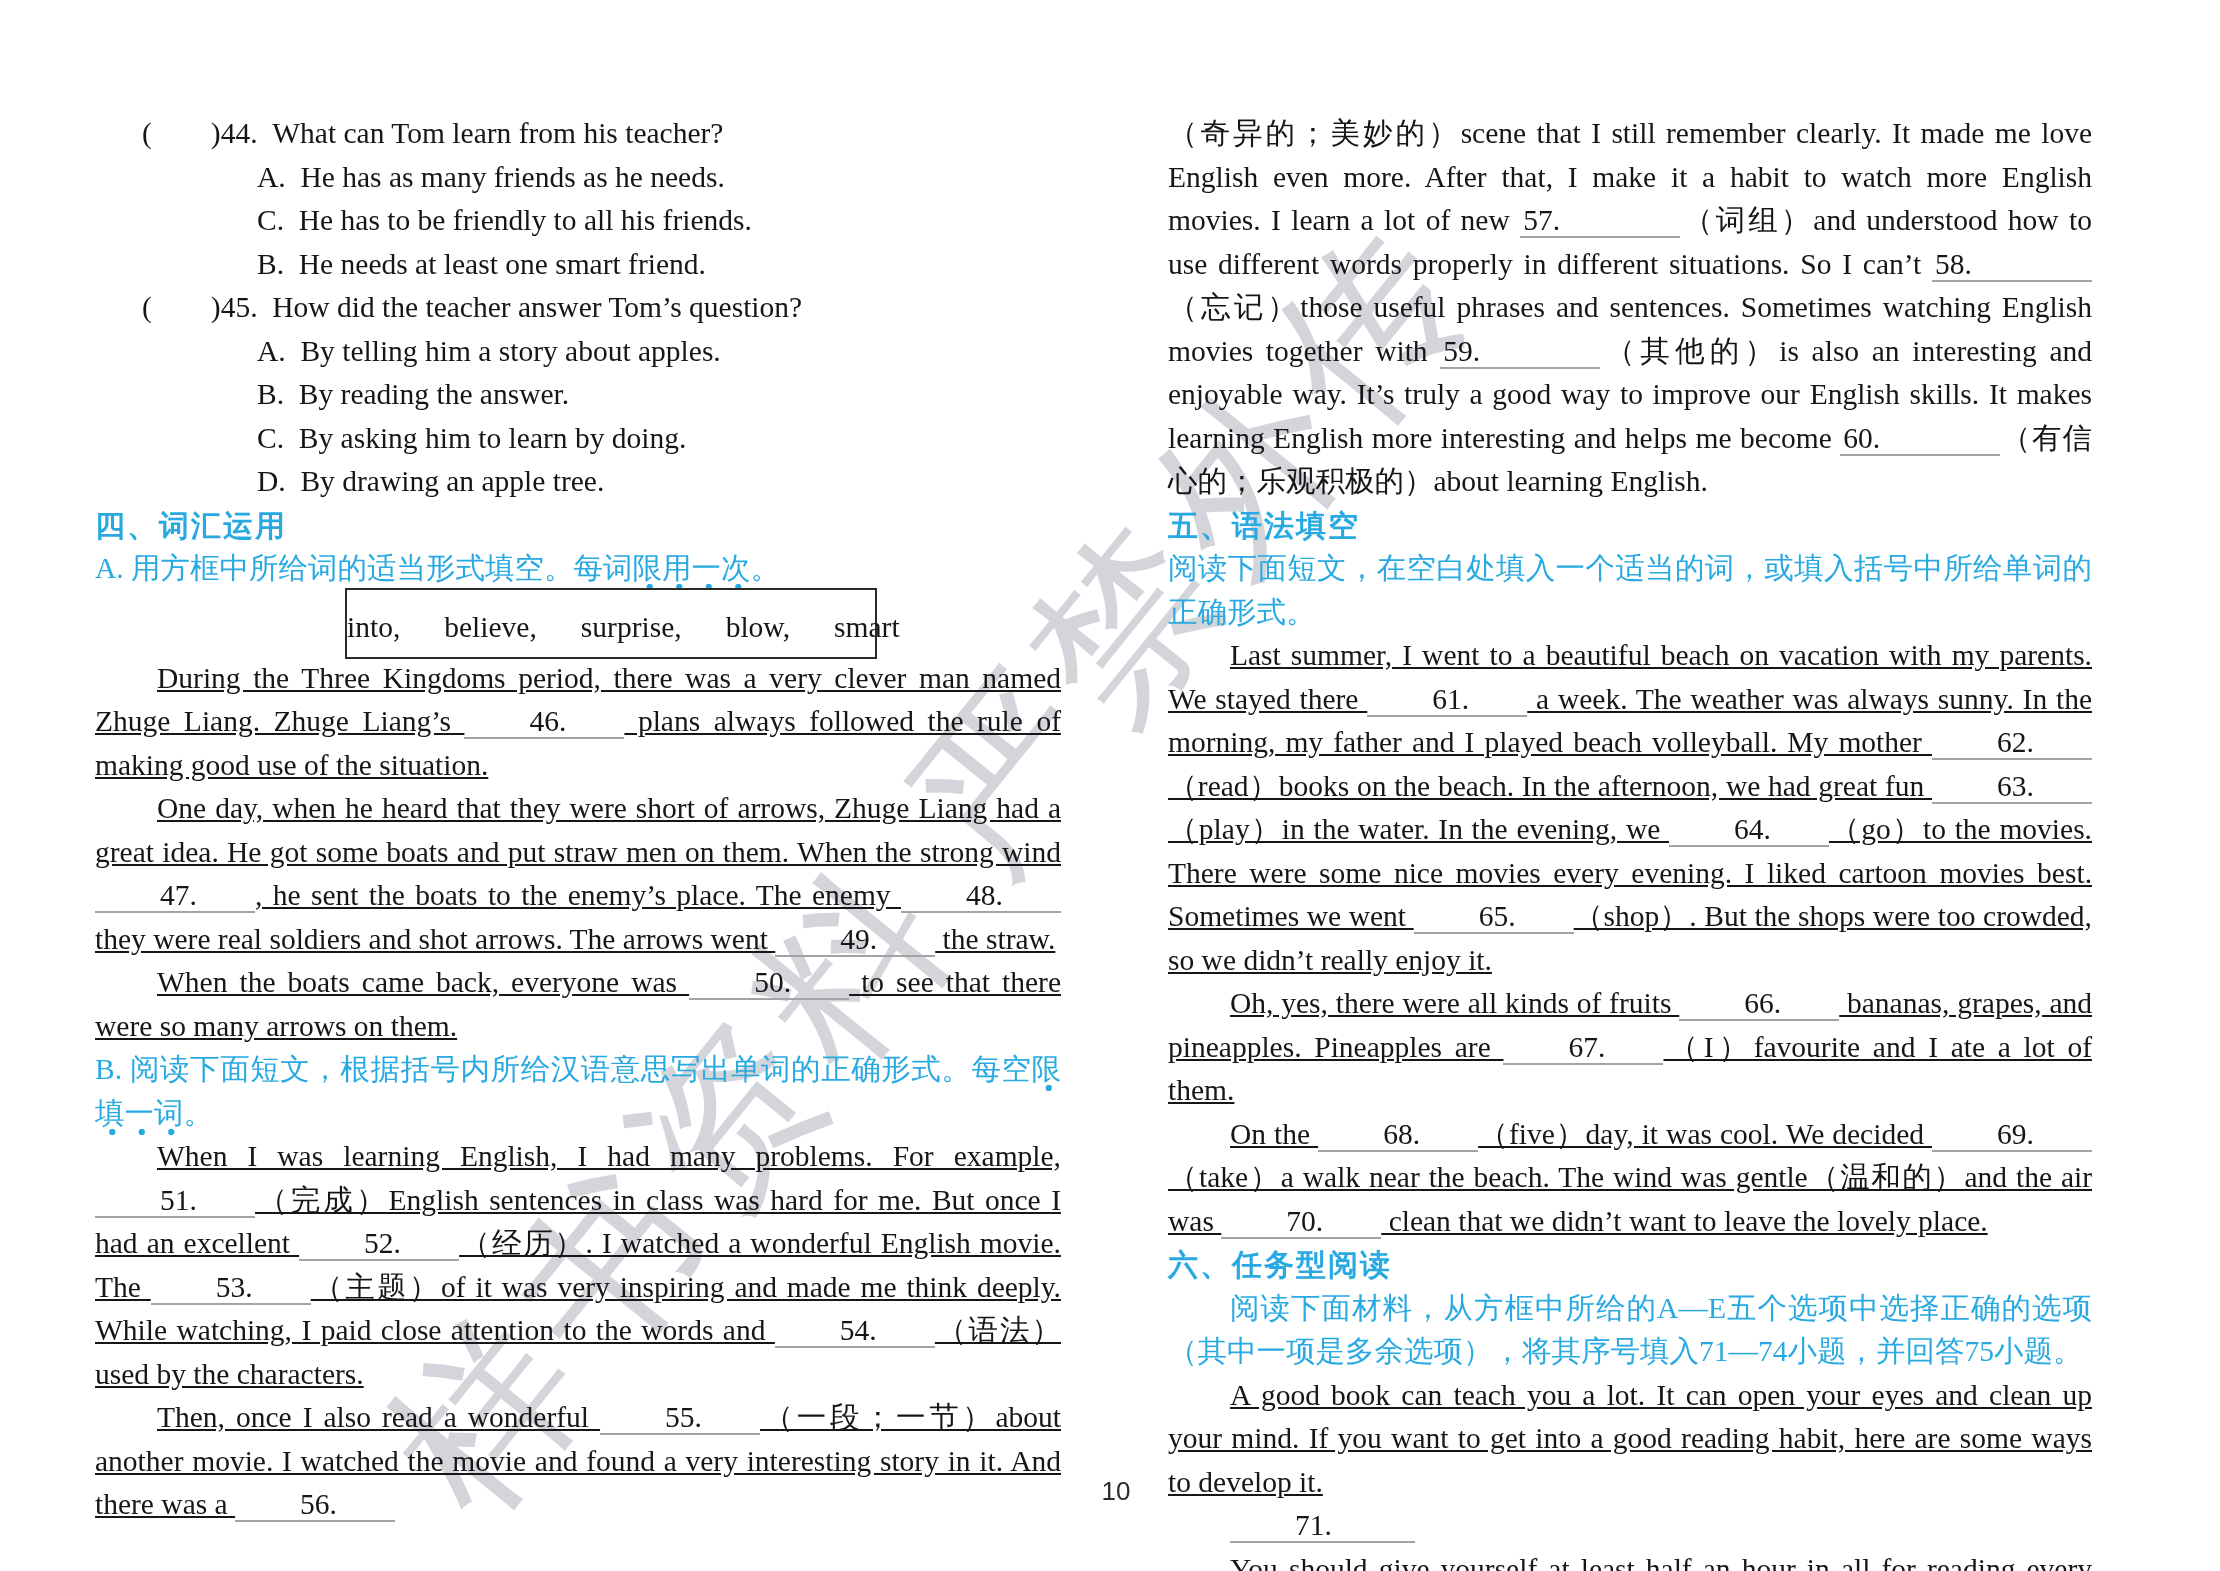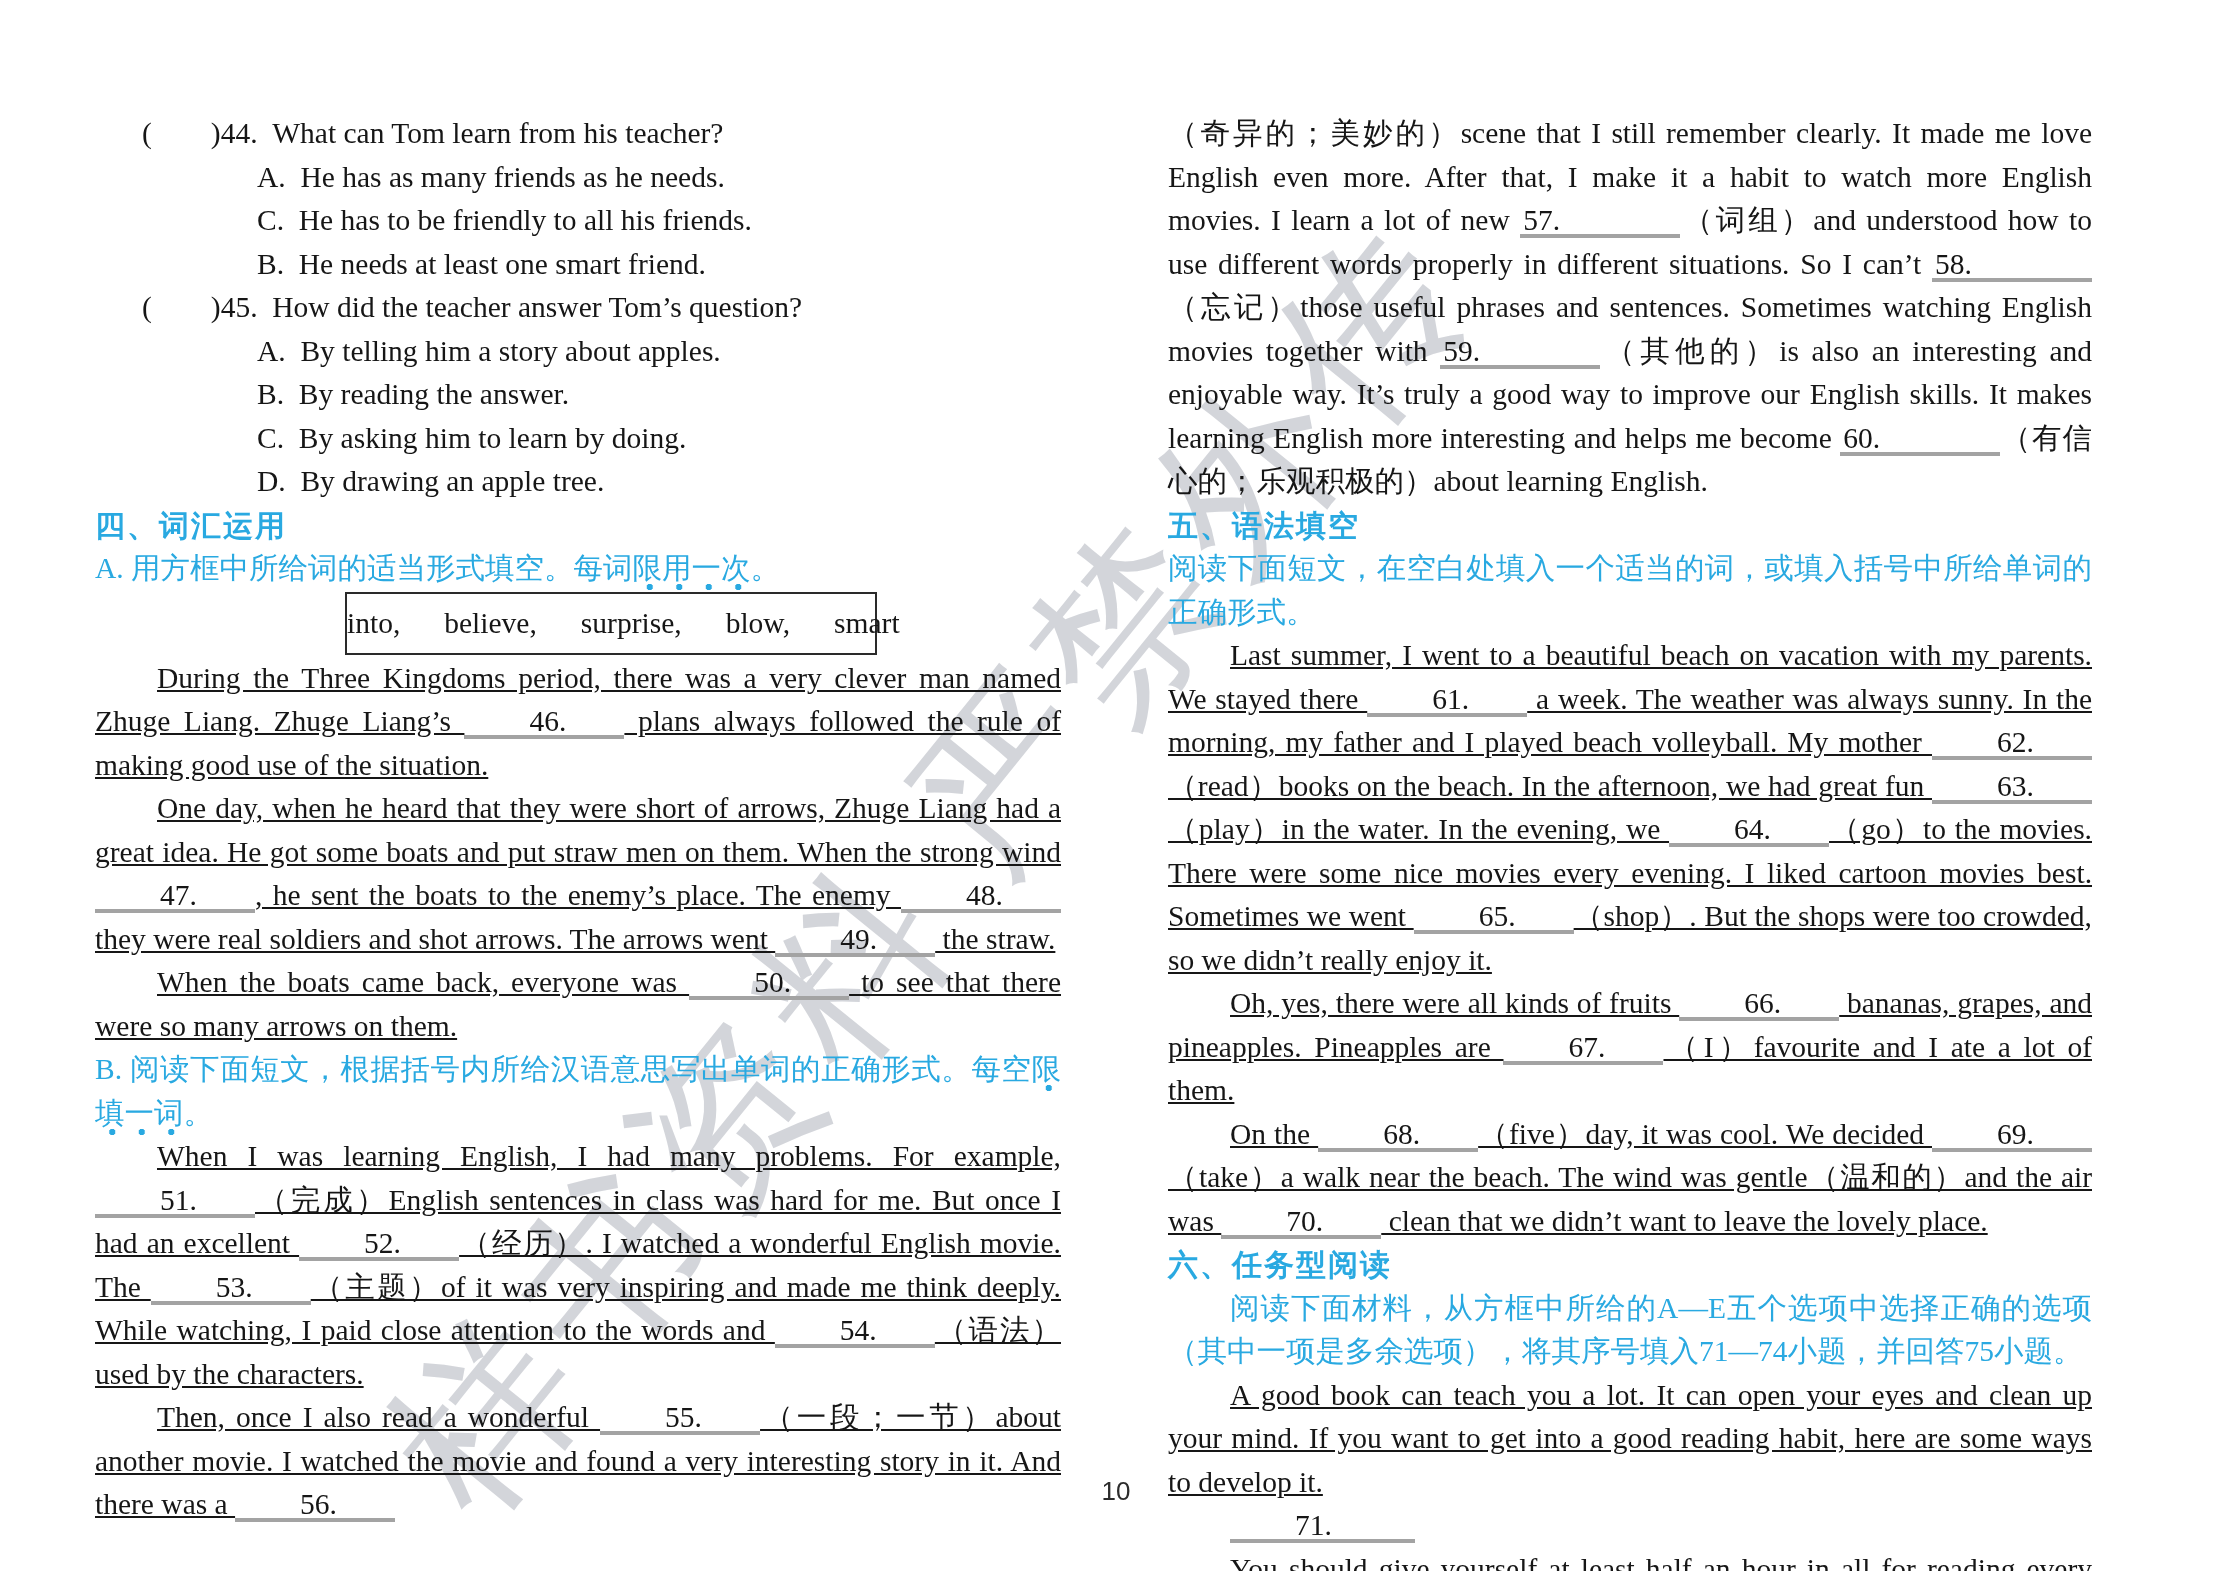--- a/index.html
+++ b/index.html
@@ -19,28 +19,28 @@
   .heading {
     font-family:"Liberation Sans","DejaVu Sans",sans-serif;
     font-weight:700; color:var(--accent); font-size:30px; letter-spacing:2px;
     text-align:left;
   }
   .instruction { color:var(--accent); }
   .instruction.indent { text-indent:62px; }
   .para.indent { text-indent:62px;text-decoration:underline; }
 
   .blank {
-    display:inline-block; border-bottom:4px solid #a3a3a3;
+    display:inline-block; border-bottom:2px solid #a3a3a3;
     line-height:30px; height:33px; padding-left:3px; box-sizing:border-box;
   }
 
   .wordbox-row { height:66px; display:flex; align-items:center; }
   .wordbox {
     margin-left:250px; width:528px; border:2px solid #2a2a2a;
-    text-align:center; padding:8px 0 8px; text-indent:0;
+    text-align:center; padding:16px 0 8px; text-indent:0;
   }
   .wordbox span { margin-right:44px; }
   .wordbox span:last-child { margin-right:0; }
 
   .emph {
     background-image:radial-gradient(circle, var(--accent) 3px, rgba(0,0,0,0) 3.5px);
     background-size:29.5px 10px; background-repeat:repeat-x;
     background-position:2px 100%; padding-bottom:8px;
   }
 

